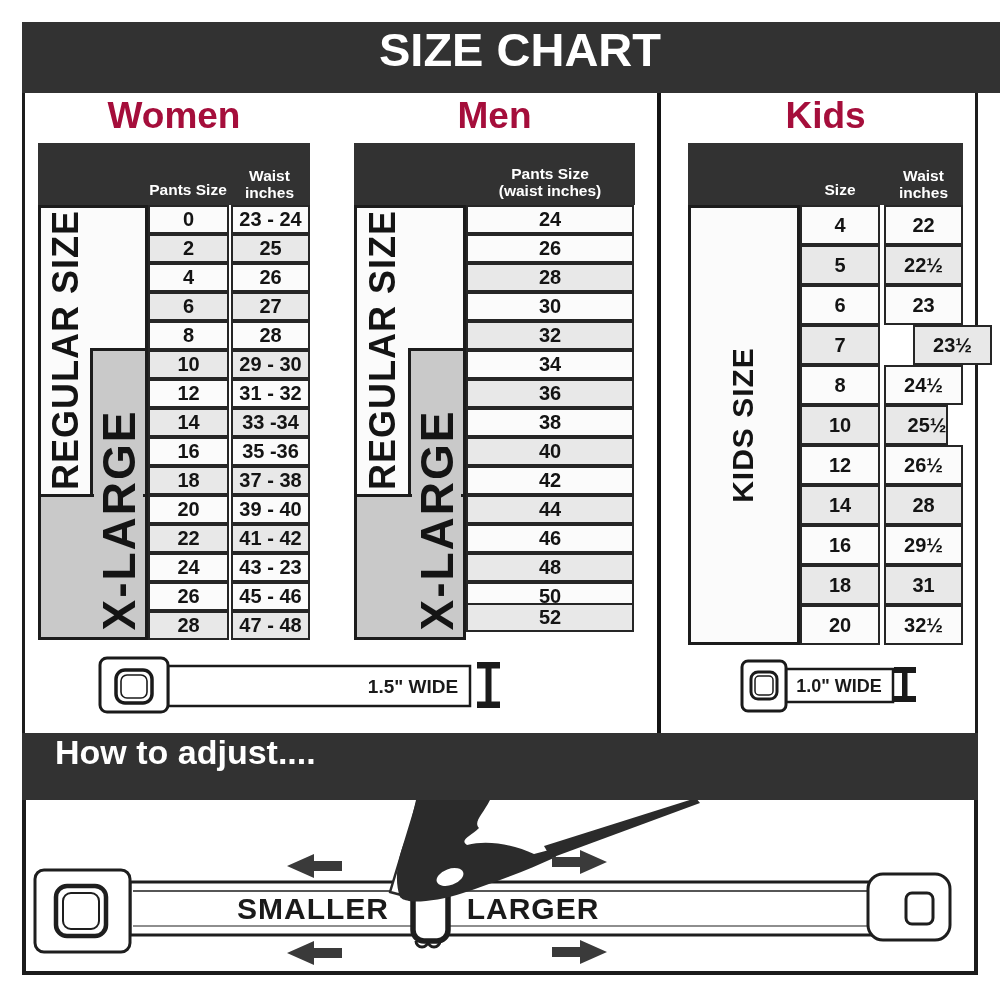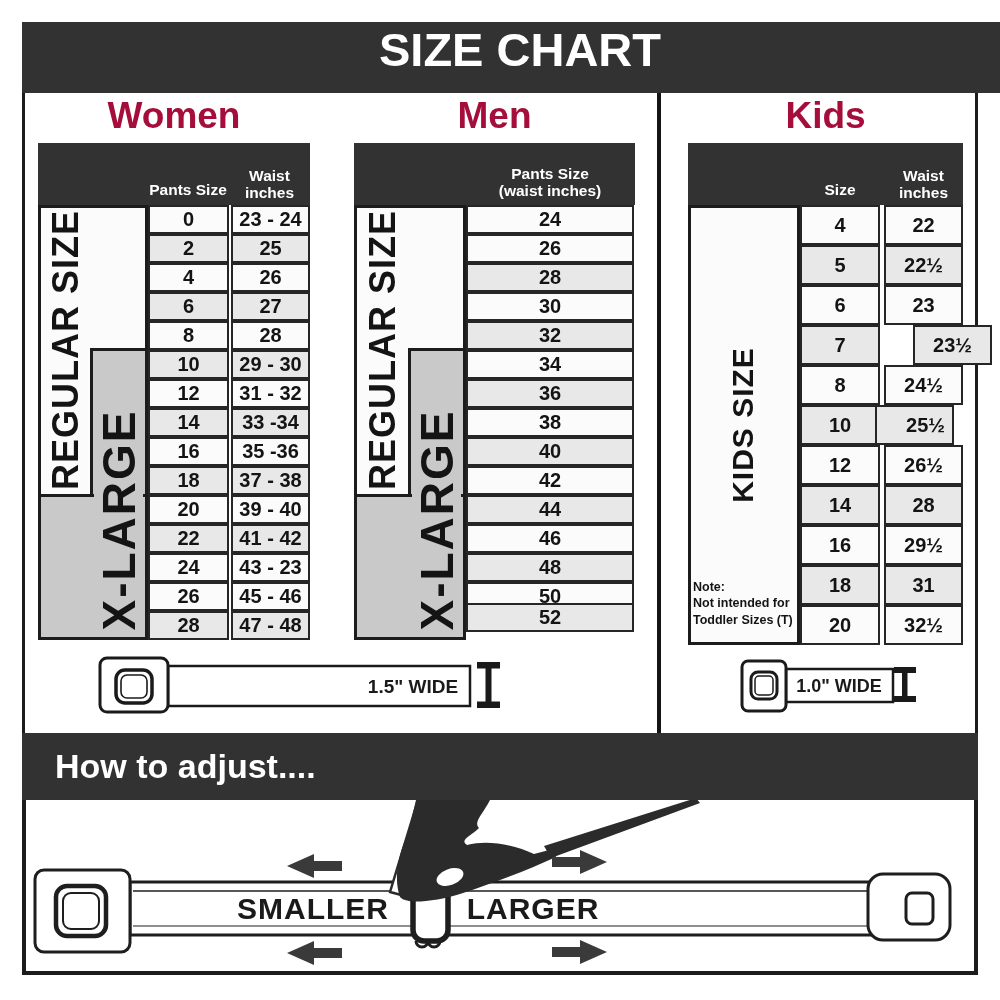--- a/index.html
+++ b/index.html
@@ -23,21 +23,21 @@
   .labelbox{position:absolute;box-sizing:border-box;border:3px solid #1c1c1c;background:#FBFBFB;}
   .labelbox.gray{background:#C9C9C9;}
   .patch{position:absolute;background:#C9C9C9;}
   .vlabel{position:absolute;white-space:nowrap;font-weight:bold;color:#141414;
       transform:translate(-50%,-50%) rotate(-90deg);}
   .vlabel.reg{font-size:36px;letter-spacing:1px;}
   .vlabel.xl{font-size:46px;letter-spacing:2px;}
   .vlabel.kids{font-size:30px;letter-spacing:1px;}
   .note{position:absolute;font-size:12.5px;font-weight:bold;line-height:1.3;color:#141414;}
   #adjust-banner{position:absolute;left:22px;top:733px;width:956px;height:67px;background:#323232;
-      display:flex;align-items:center;}
+      display:flex;}
   #adjust-banner .h{color:#fff;font-weight:bold;font-size:34px;padding-left:33px;}
   #adjust-border{position:absolute;left:22px;top:800px;width:956px;height:175px;
       border:4px solid #1c1c1c;border-top:none;box-sizing:border-box;pointer-events:none;}
   svg{position:absolute;overflow:hidden;}
   svg text{font-family:"Liberation Sans",sans-serif;font-weight:bold;fill:#1a1a1a;}
 </style>
 </head>
 <body>
 
 <div id="top-banner">
@@ -134,38 +134,33 @@
 <div class="table" id="kids-table" style="left:688px;top:143px;width:275px;height:502px;">
   <div class="thead" style="left:0;top:0;width:275px;height:62px;">
     <div class="hlabel" style="left:112px;bottom:7px;width:80px;">Size</div>
     <div class="hlabel" style="left:196px;bottom:4px;width:79px;">
       <span style="display:block;">Waist</span>
       <span style="display:block;">inches</span>
     </div>
   </div>
   <div class="labelbox" style="left:0;top:62px;width:112px;height:440px;"></div>
   <div class="vlabel kids" style="left:55px;top:282px;">KIDS SIZE</div>
-  <div class="note" style="left:5px;top:436px;width:108px;">
-    <div>Note:</div>
-    <div>Not intended for</div>
-    <div>Toddler Sizes (T)</div>
-  </div>
   <div id="kids-rows" style="position:absolute;left:0;top:0;">
       <div class="cell" style="left: 112px; top: 62px; width: 80px; height: 40px;">4</div>
       <div class="cell" style="left: 196px; top: 62px; width: 79px; height: 40px;">22</div>
       <div class="cell shaded" style="left: 112px; top: 102px; width: 80px; height: 40px;">5</div>
       <div class="cell shaded" style="left: 196px; top: 102px; width: 79px; height: 40px;">22½</div>
       <div class="cell" style="left: 112px; top: 142px; width: 80px; height: 40px;">6</div>
       <div class="cell" style="left: 196px; top: 142px; width: 79px; height: 40px;">23</div>
       <div class="cell shaded" style="left: 112px; top: 182px; width: 80px; height: 40px;">7</div>
       <div class="cell shaded" style="left: 196px; top: 182px; width: 79px; height: 40px; margin-left: 29px;">23½</div>
       <div class="cell" style="left: 112px; top: 222px; width: 80px; height: 40px;">8</div>
       <div class="cell" style="left: 196px; top: 222px; width: 79px; height: 40px;">24½</div>
       <div class="cell shaded" style="left: 112px; top: 262px; width: 80px; height: 40px;">10</div>
-      <div class="cell shaded" style="left: 187px; top: 262px; width: 79px; height: 40px; padding-left: 22px;">25½</div>
+      <div class="cell shaded" style="left: 196px; top: 262px; width: 64px; height: 40px; padding-left: 22px;">25½</div>
       <div class="cell" style="left: 112px; top: 302px; width: 80px; height: 40px;">12</div>
       <div class="cell" style="left: 196px; top: 302px; width: 79px; height: 40px;">26½</div>
       <div class="cell shaded" style="left: 112px; top: 342px; width: 80px; height: 40px;">14</div>
       <div class="cell shaded" style="left: 196px; top: 342px; width: 79px; height: 40px;">28</div>
       <div class="cell" style="left: 112px; top: 382px; width: 80px; height: 40px;">16</div>
       <div class="cell" style="left: 196px; top: 382px; width: 79px; height: 40px;">29½</div>
       <div class="cell shaded" style="left: 112px; top: 422px; width: 80px; height: 40px;">18</div>
       <div class="cell shaded" style="left: 196px; top: 422px; width: 79px; height: 40px;">31</div>
       <div class="cell" style="left: 112px; top: 462px; width: 80px; height: 40px;">20</div>
       <div class="cell" style="left: 196px; top: 462px; width: 79px; height: 40px;">32½</div>

